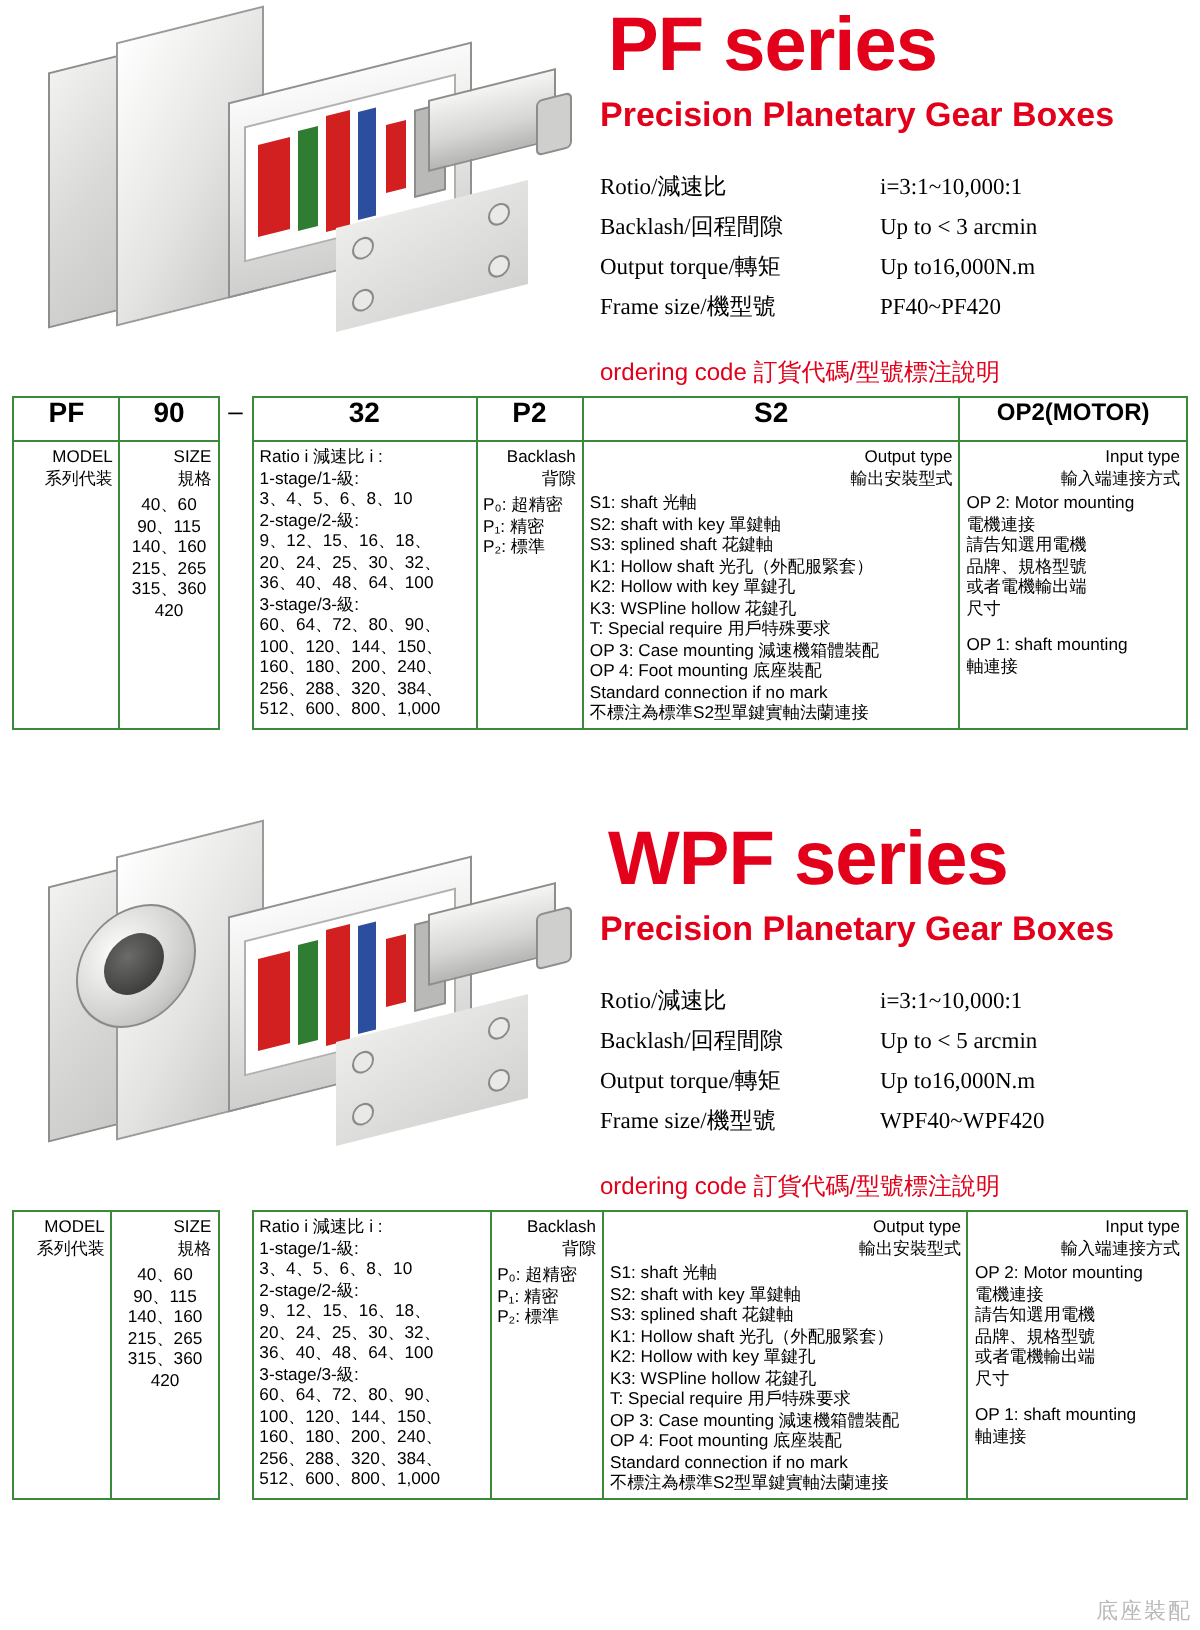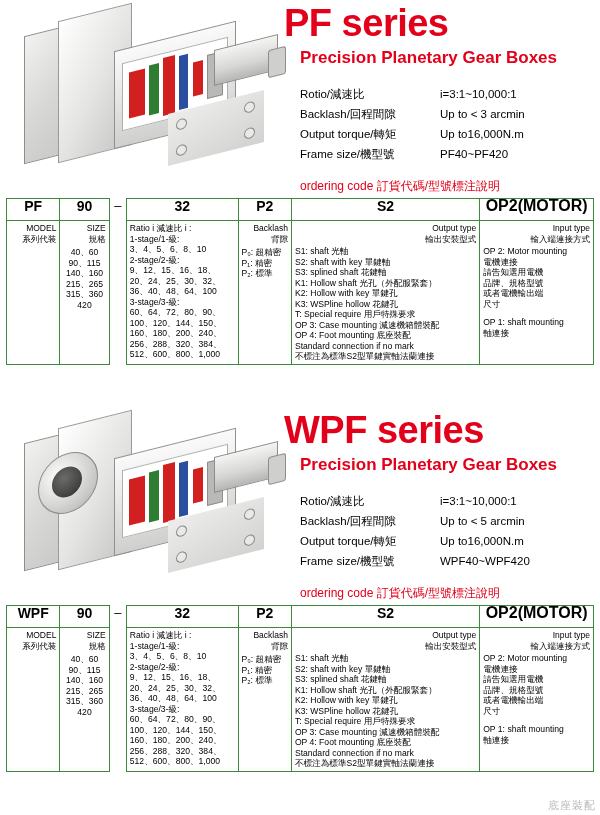--- a/index.html
+++ b/index.html
@@ -13,39 +13,39 @@
   }
   .section{position:relative;width:600px;height:407px;}
   .section.second{height:408px;}
 
   
   .hero{position:relative;height:190px;}
   .hero-img{
     position:absolute;left:18px;top:6px;width:260px;height:160px;
   }
   .hero-title{
-    position:absolute;left:284px;top:4px;
+    position:absolute;left:304px;top:4px;
     color:#e2001a;
     font-weight:bold;
     font-size:38px;
     letter-spacing:-0.5px;
     line-height:1.05;
   }
   .hero-sub{
     position:absolute;left:300px;top:48px;
     color:#e2001a;
     font-weight:bold;
     font-size:17px;
   }
   .spec{
     position:absolute;left:300px;top:84px;
     font-size:11.5px;
     line-height:20px;
   }
-  .spec .row{display:flex;}
+  .spec .row{display:flex;font-family:Liberation Serif, serif;}
   .spec .k{width:140px;}
   .spec .v{}
   .ordering{
     position:absolute;left:300px;top:178px;
     color:#e2001a;font-size:12px;
   }
 
   
   .dw{position:absolute;}
   .flange{
@@ -122,21 +122,21 @@
     padding:2px 3px;
     background:#ffffff;
   }
   .code-cell{
     text-align:center;
     font-weight:bold;
     font-size:14px;
     padding-top:3px;
     height:17px;
   }
-  .code-cell.small{font-size:16px;}
+  .code-cell.small{font-size:12px;}
   .sub-head{font-size:8.5px;text-align:right;}
   .dash{
     border:none !important;
     width:10px;text-align:center;font-size:13px;vertical-align:middle;
   }
   .center{text-align:center;}
 
   .watermark{
     position:absolute;right:4px;bottom:2px;
     font-size:11px;color:#b9b9b9;
@@ -335,29 +335,20 @@
           <div class="k">Frame size/機型號</div>
           <div class="v">WPF40~WPF420</div>
         </div>
     </div>
 
     <div class="ordering">ordering code 訂貨代碼/型號標注說明</div>
   </div>
 
   <table class="table" style="top:198px;">
     <tbody>
-        <tr>
-      <td class="code-cell" style="width:46px;">WPF</td>
-      <td class="code-cell" style="width:42px;">90</td>
-      <td class="dash">–</td>
-      <td class="code-cell" style="width:104px;">32</td>
-      <td class="code-cell" style="width:46px;">P2</td>
-      <td class="code-cell" style="width:180px;">S2</td>
-      <td class="code-cell small" style="width:106px;">OP2(MOTOR)</td>
-    </tr>
     <tr>
       <td>
         <div class="sub-head" style="white-space:pre-line;">MODEL
 系列代装</div>
       </td>
       <td>
         <div class="sub-head" style="white-space:pre-line;">SIZE
 規格</div>
         <div class="center" style="margin-top:3px;">
           <div>40、60</div>

